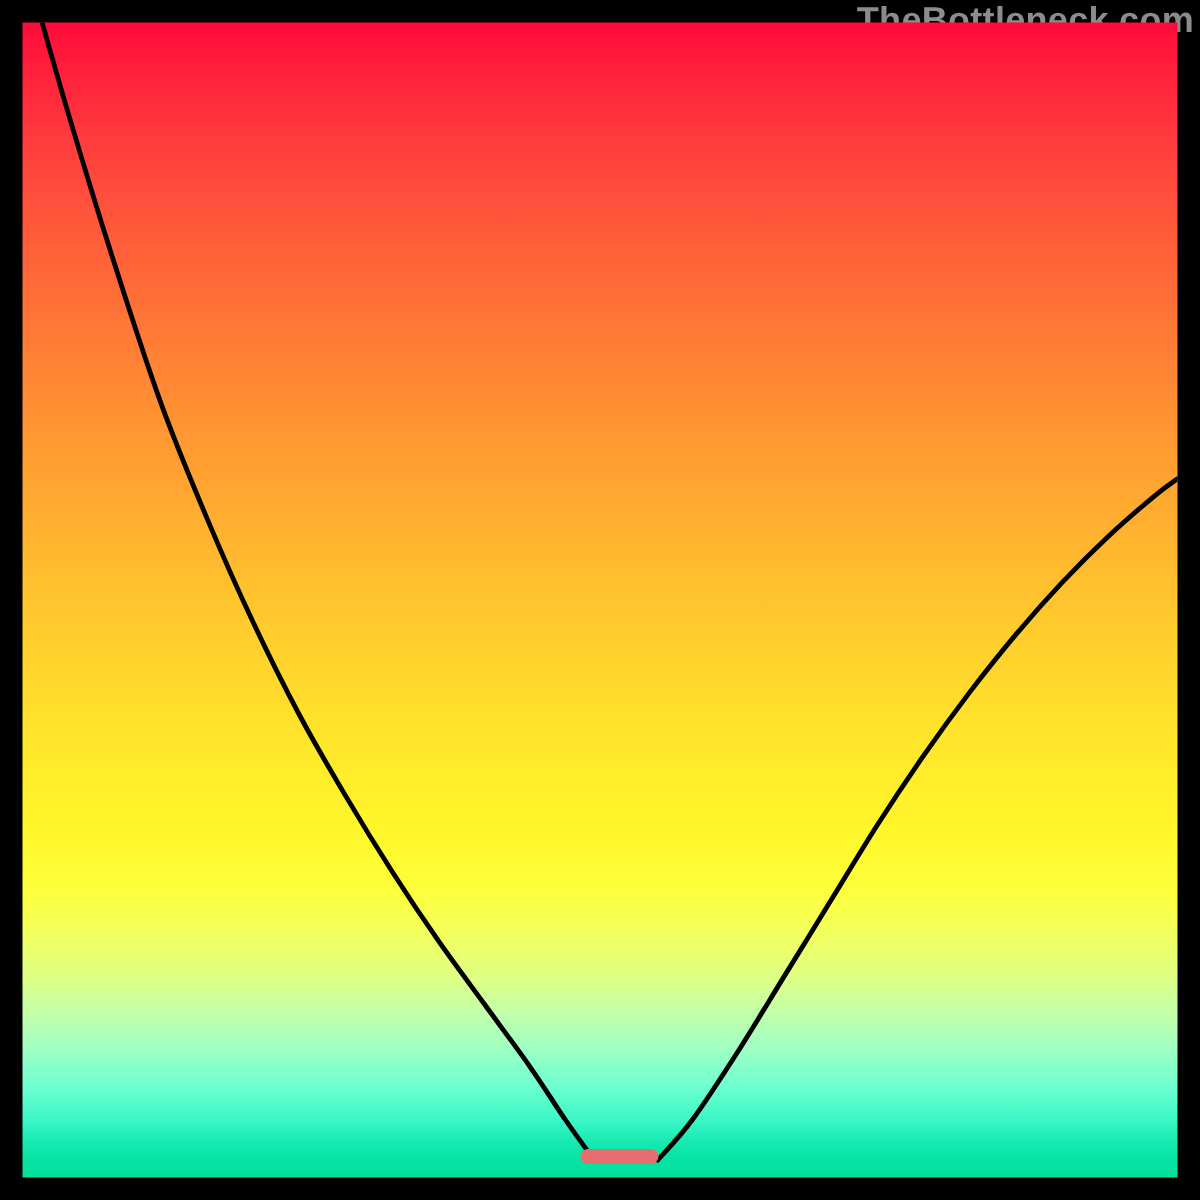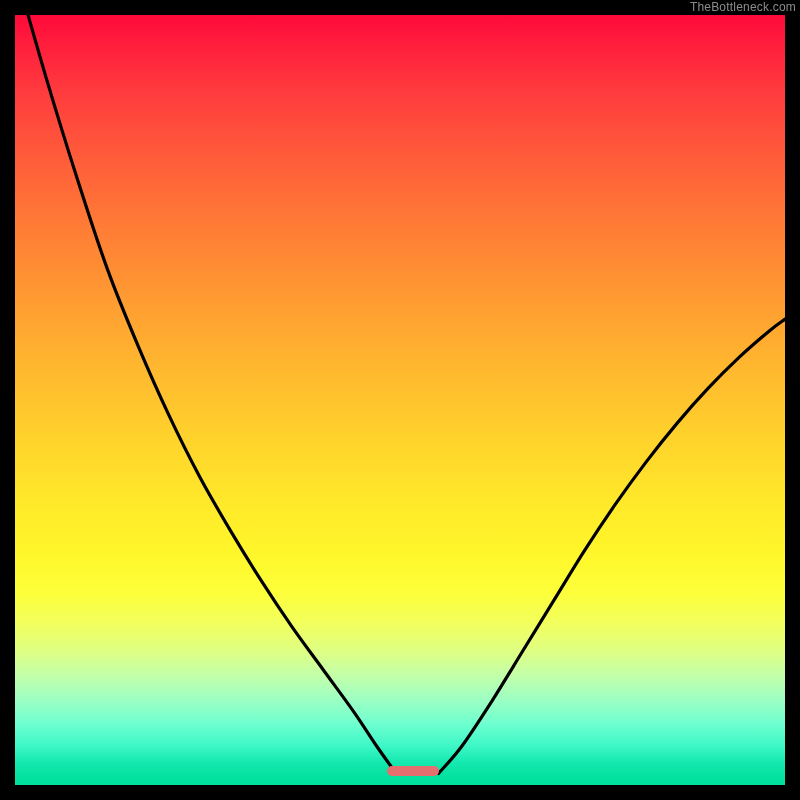--- a/index.html
+++ b/index.html
@@ -47,22 +47,22 @@
   .marker {
     position: absolute;
     background: #e76e6e;
     border-radius: 6px;
   }
   .watermark {
     position: absolute;
     top: 0;
     right: 4px;
     font-family: Arial, Helvetica, sans-serif;
-    font-size: 12px;
-    font-weight: 400;
+    font-size: 24px;
+    font-weight: 700;
     color: #8c8c8c;
     letter-spacing: 0.2px;
     user-select: none;
   }
 </style>
 </head>
 <body>
 
 <div class="frame">
   <div class="watermark">TheBottleneck.com</div>

